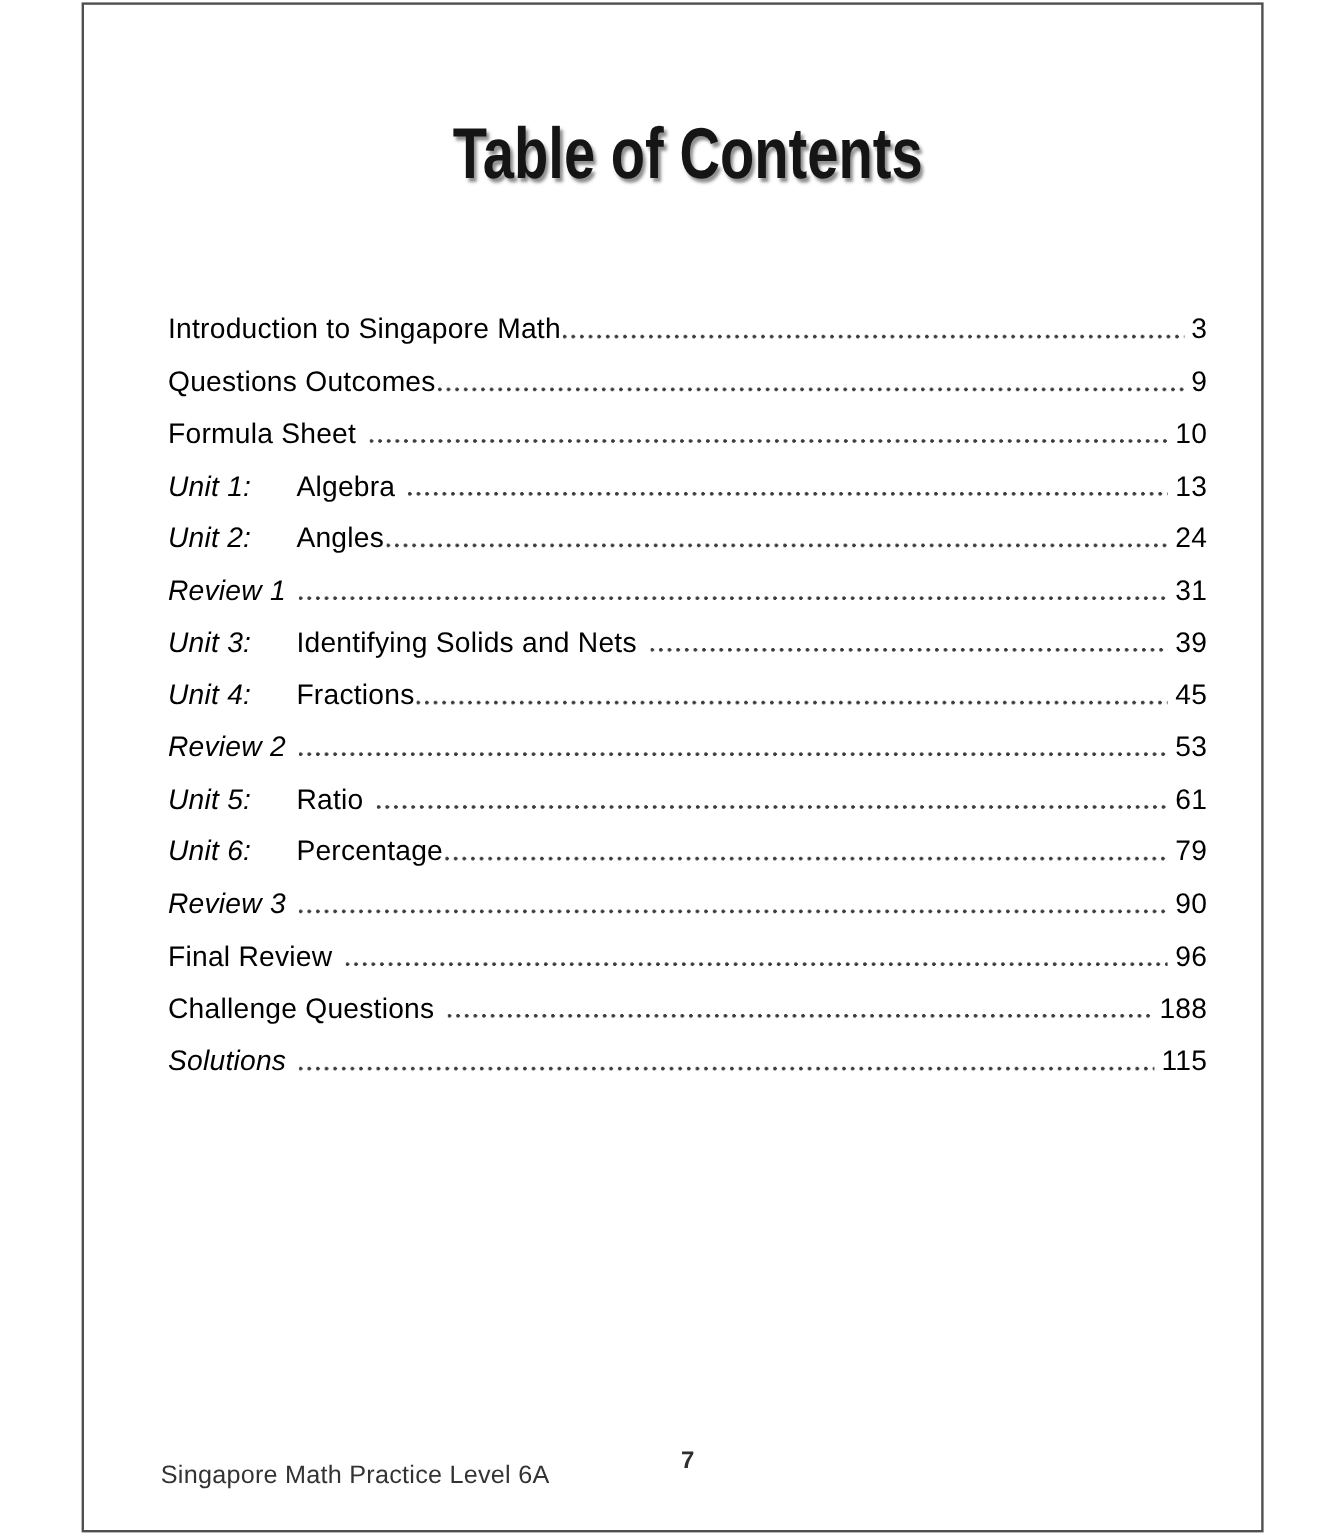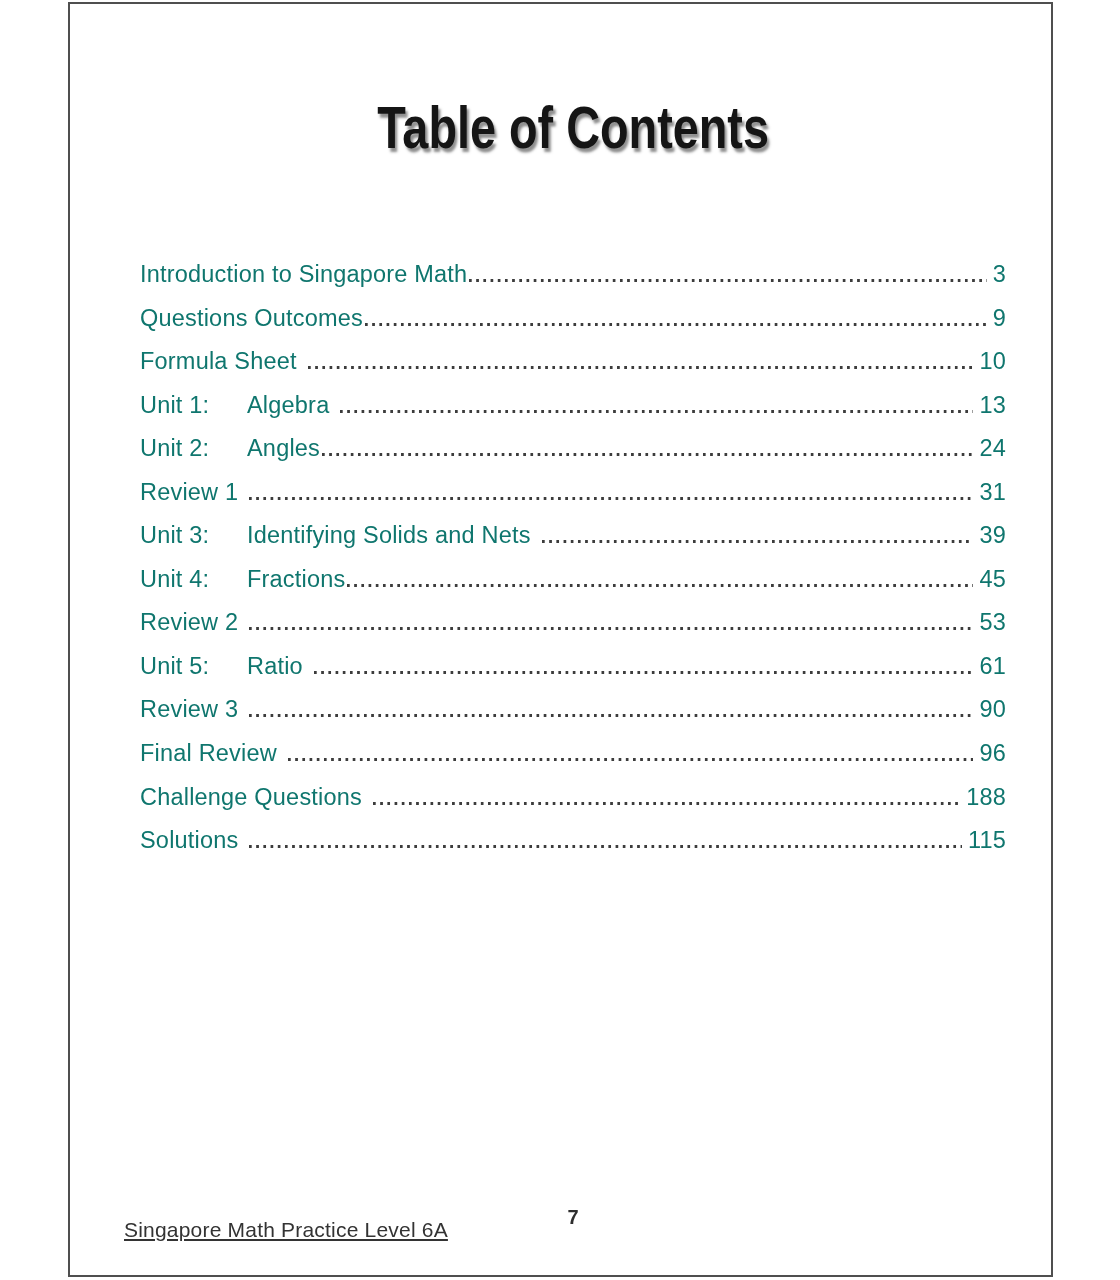--- a/index.html
+++ b/index.html
@@ -44,54 +44,54 @@
     transform: scaleX(0.78);
     transform-origin: 50% 50%;
     text-shadow: 3px 4px 3px rgba(50,50,50,0.55);
   }
   .toc {
     position: absolute;
     left: 70px;
     right: 45px;
     top: 246px;
     font-size: 23.5px;
-    color: #0f766e;
+    color: #000000;
     letter-spacing: 0.2px;
   }
   .row {
     display: flex;
     align-items: baseline;
     height: 43.55px;
     padding-top: 11px;
     box-sizing: border-box;
   }
   .col1 {
     flex: 0 0 107px;
     width: 107px;
     white-space: nowrap;
+    font-style: italic;
   }
   .ttl { white-space: nowrap; }
   .ttl.sp { margin-right: 9px; text-align: right; }
   .leader {
     flex: 1 1 auto;
     height: 3px;
     margin: 0 6px 0 2px;
     background-image: radial-gradient(circle at 1.5px 1.5px, #3c3c3c 1.45px, rgba(0,0,0,0) 1.65px);
     background-size: 7.2px 3px;
     background-repeat: repeat-x;
   }
   .pg { white-space: nowrap; }
   .footer-title {
     position: absolute;
-    left: 54px;
+    left: 64px;
     top: 1214px;
     font-size: 21px;
     color: #333333;
     letter-spacing: 0.2px;
-    text-decoration: underline;
   }
   .footer-page {
     position: absolute;
     left: 70px;
     right: 45px;
     top: 1202px;
     text-align: center;
     font-size: 20px;
     font-weight: bold;
     color: #2e2e2e;
@@ -167,20 +167,26 @@
         <span class="pg">53</span>
       </div>
 
       <div class="row">
         <span class="col1">Unit 5:</span>
         <span class="ttl sp">Ratio</span>
         <span class="leader"></span>
         <span class="pg">61</span>
       </div>
 
+      <div class="row">
+        <span class="col1">Unit 6:</span>
+        <span class="ttl">Percentage</span>
+        <span class="leader"></span>
+        <span class="pg">79</span>
+      </div>
 
       <div class="row">
         <span class="col1">Review 3</span>
         <span class="leader"></span>
         <span class="pg">90</span>
       </div>
 
       <div class="row">
         <span class="ttl sp">Final Review</span>
         <span class="leader"></span>

